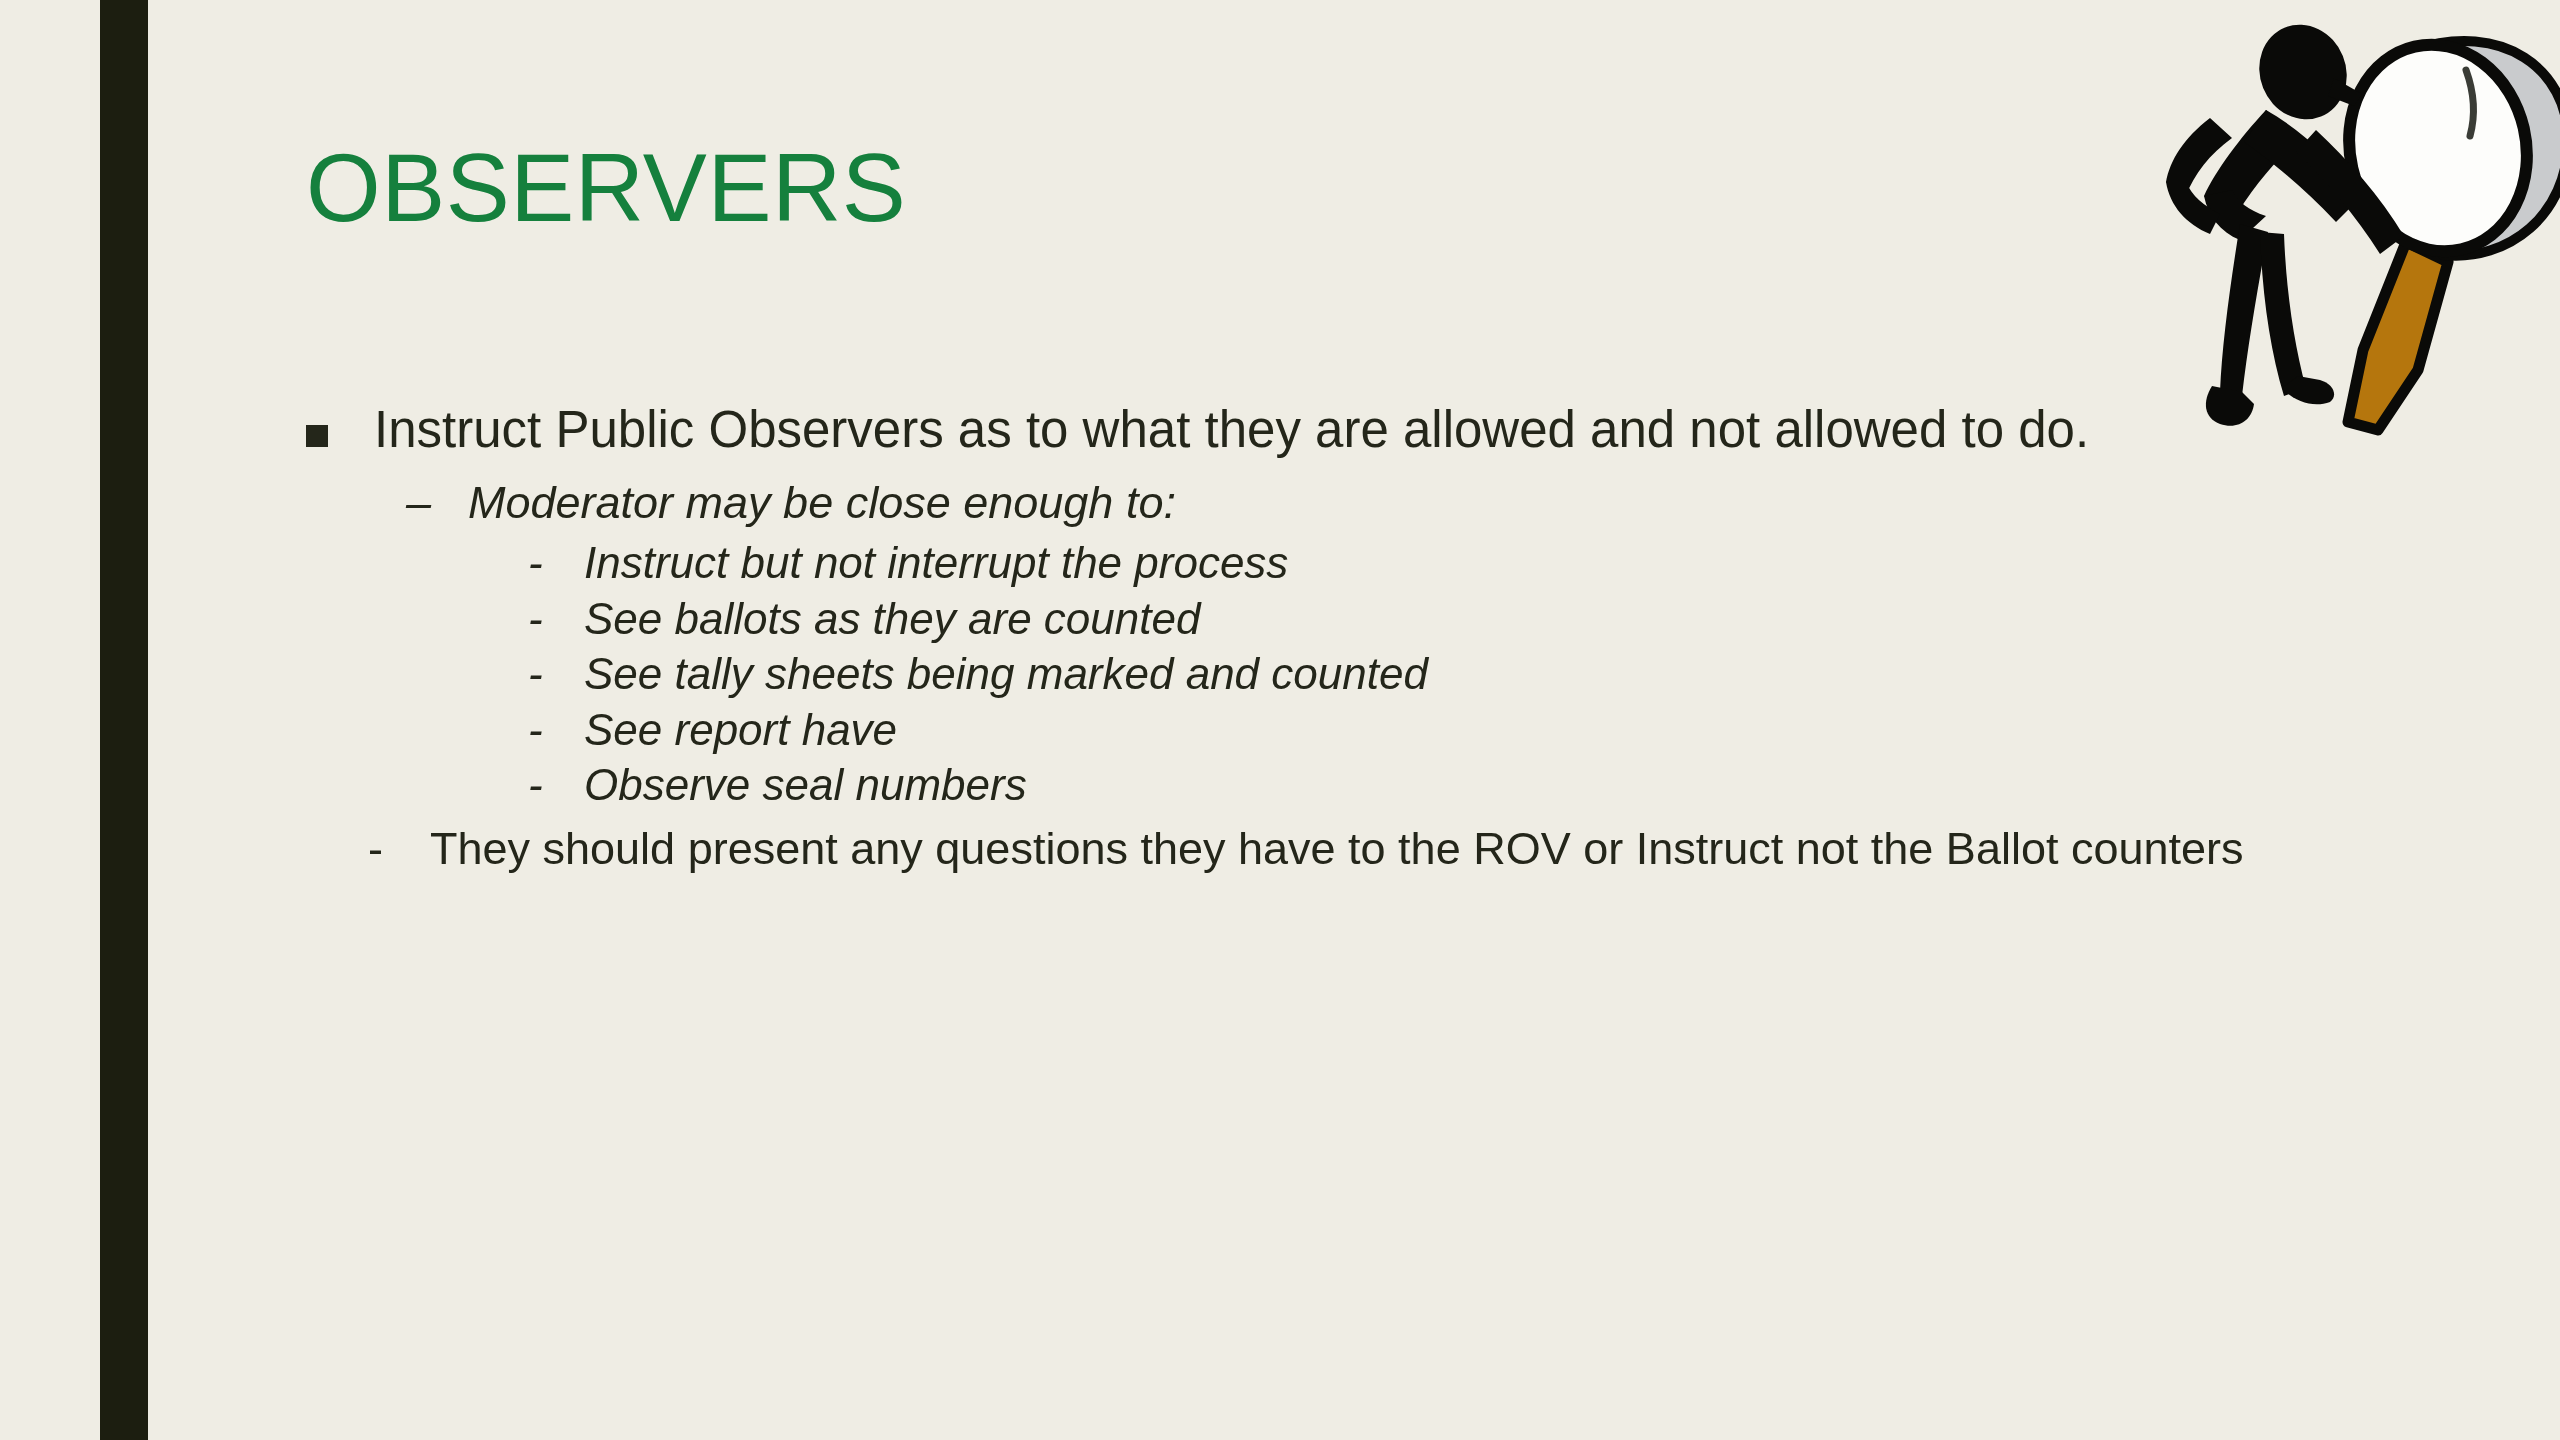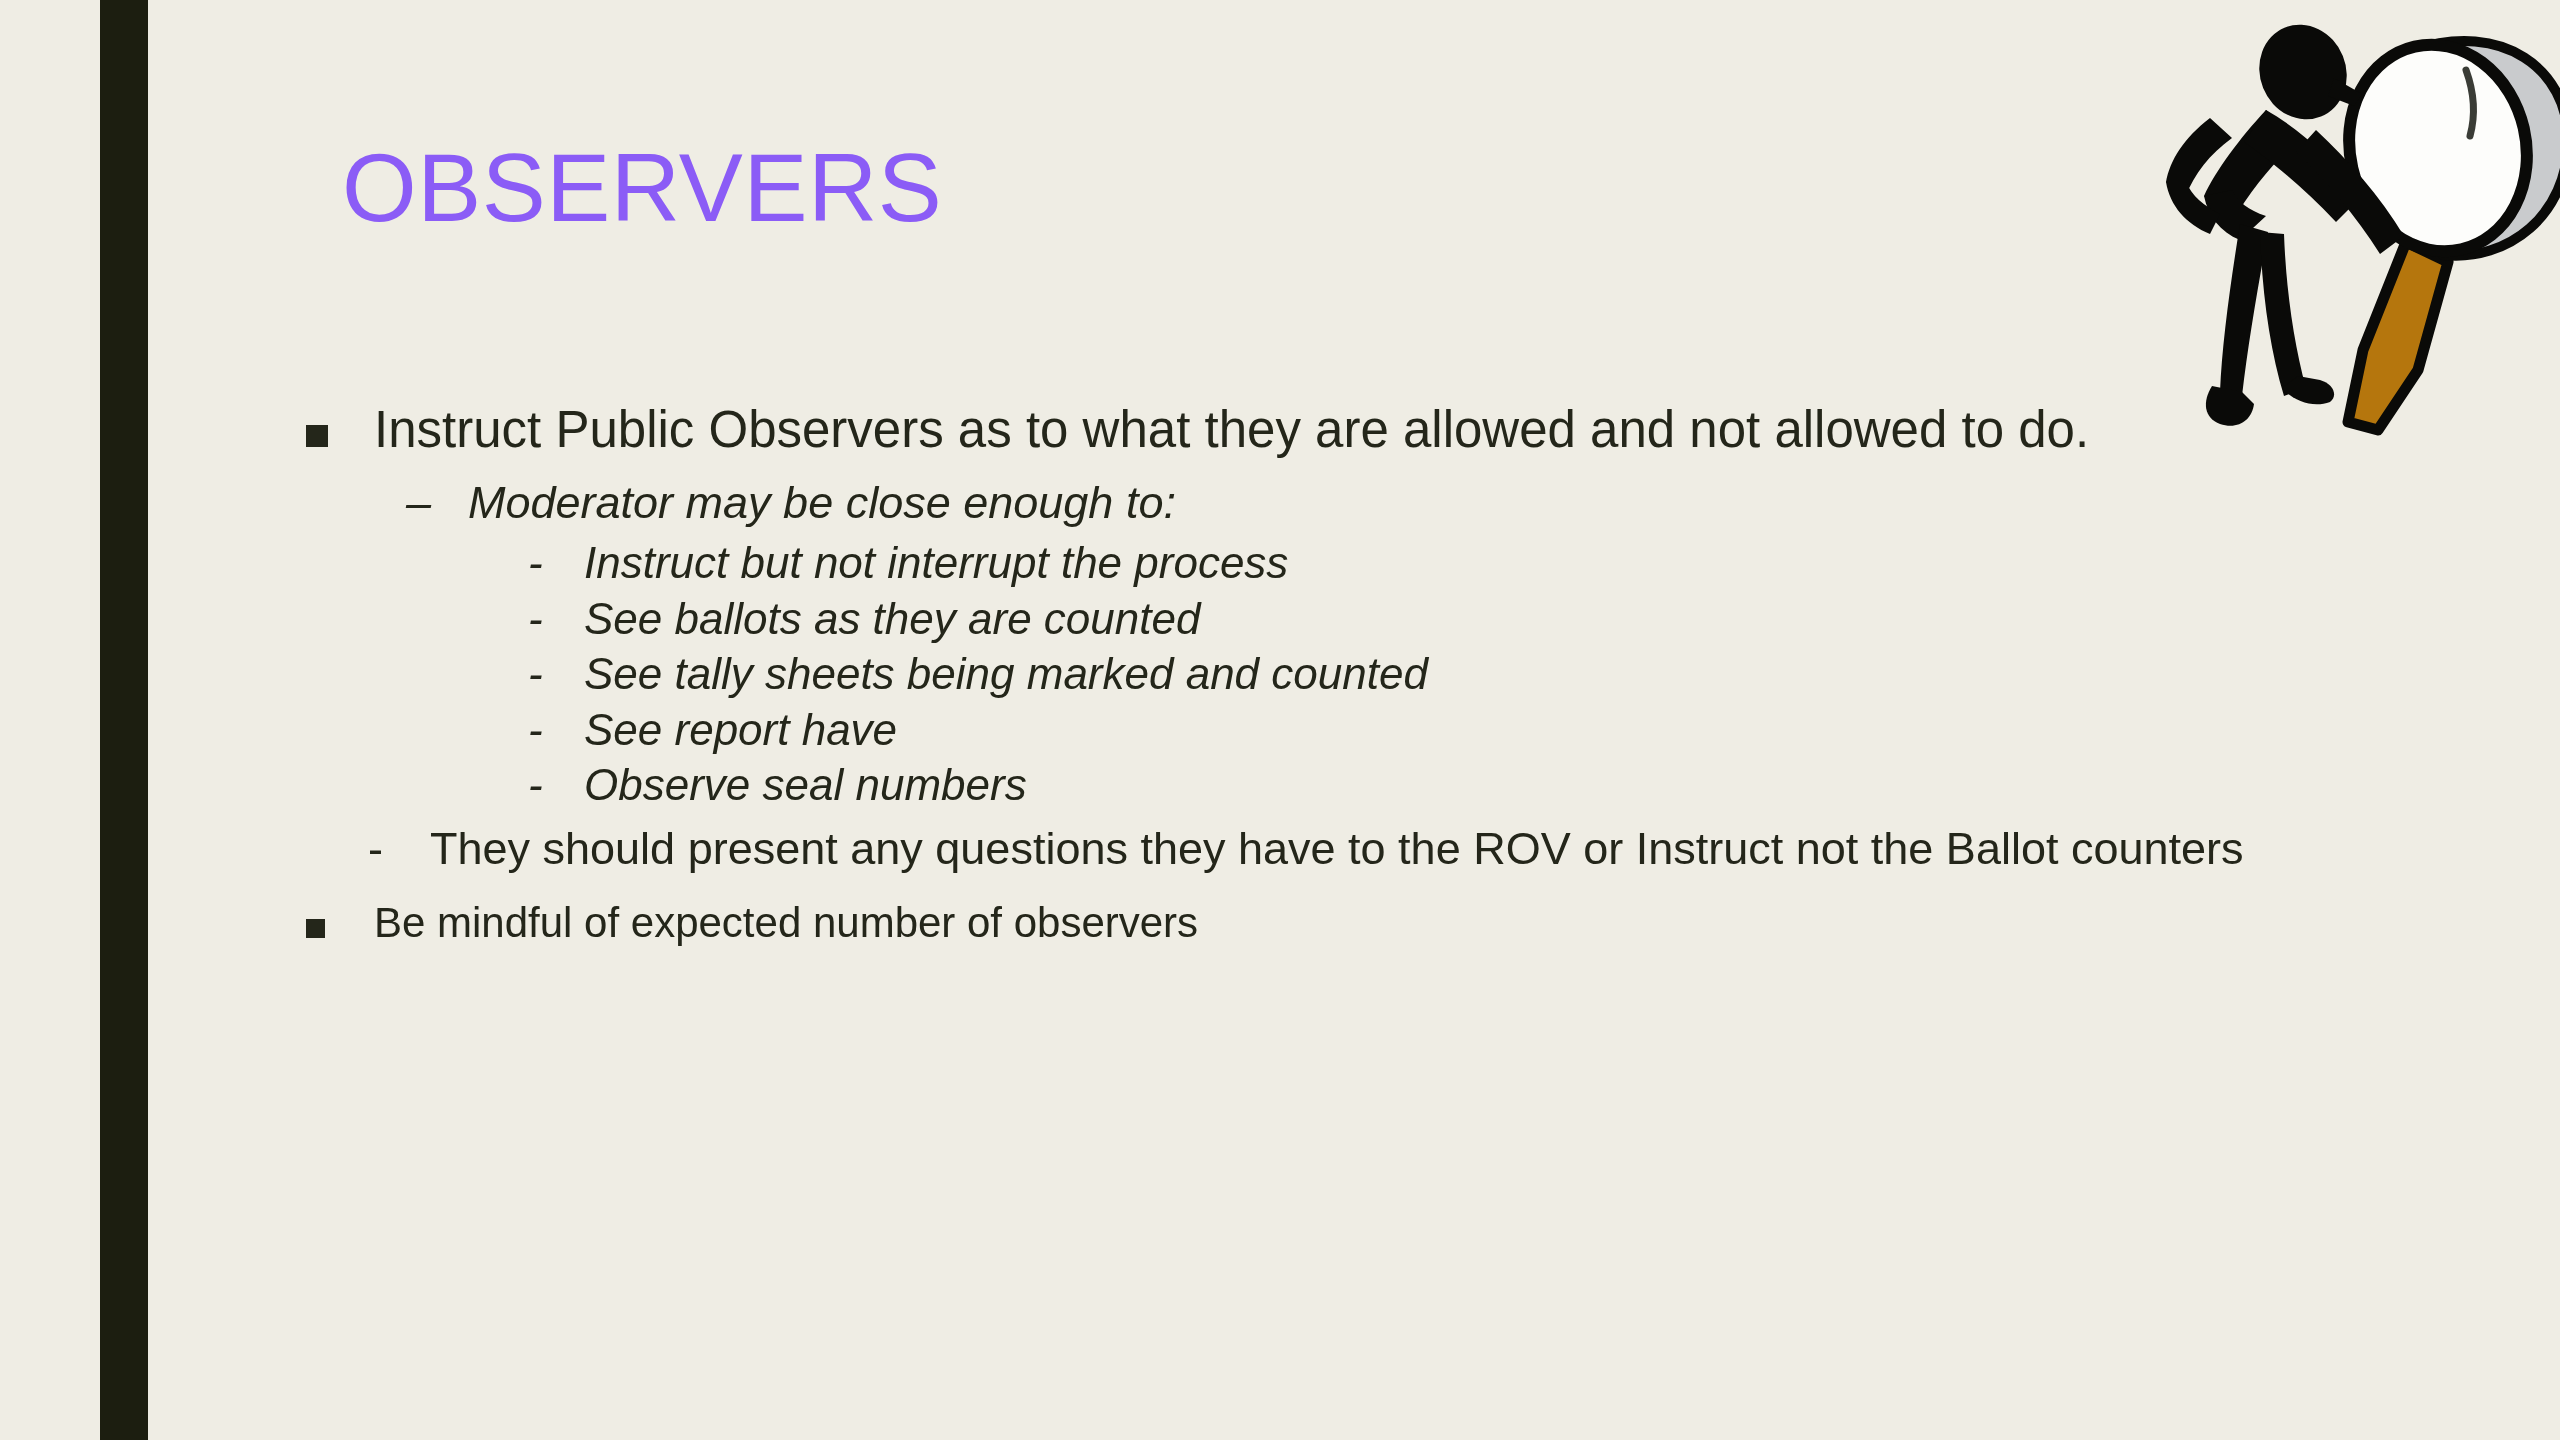--- a/index.html
+++ b/index.html
@@ -27,23 +27,22 @@
   }
   
   .slide-title {
     position: absolute;
     left: 306px;
     top: 140px;
     font-size: 96px;
     line-height: 1.0;
     letter-spacing: 0.5px;
     font-weight: 300;
-    color: #8b5cf6;
+    color: #15803d;
     white-space: nowrap;
-    margin-left: 36px;
   }
   
   .body-block {
     position: absolute;
     left: 306px;
     top: 400px;
     width: 2010px;
     color: #24261A;
   }
   .bullet-row {
@@ -177,24 +176,20 @@
         <span class="marker">-</span>
         <span class="btext">Observe seal numbers</span>
       </div>
     </div>
 
     <div class="bullet-row lvl2u group-rov">
       <span class="marker">-</span>
       <span class="btext">They should present any questions they have to the ROV or Instruct not the Ballot counters</span>
     </div>
 
-    <div class="bullet-row lvl1-sm group-last">
-      <span class="marker"><span class="sq"></span></span>
-      <span class="btext">Be mindful of expected number of observers</span>
-    </div>
 
   </div>
 
   <div class="clipart">
     <svg viewBox="0 0 430 460" xmlns="http://www.w3.org/2000/svg" aria-hidden="true">
 
       <path d="M258 232 L300 252 L270 360 L230 420 L200 412 L215 340 Z" fill="#B5760D" stroke="#0A0A08" stroke-width="11" stroke-linejoin="round"></path>
 
       <path d="M265 40 C355 10 420 60 420 130 C420 205 360 252 295 245
                C330 232 356 190 356 136 C356 82 320 46 265 40 Z" fill="#C9CBCD" stroke="#0A0A08" stroke-width="10" stroke-linejoin="round"></path>

